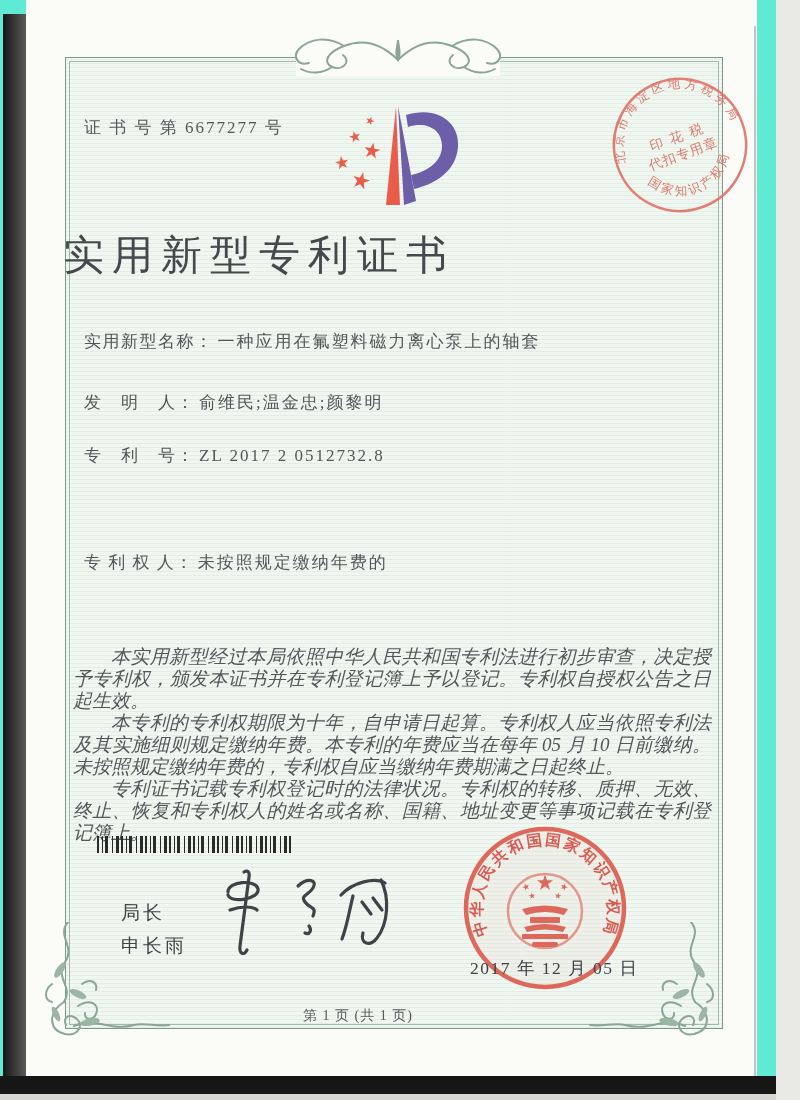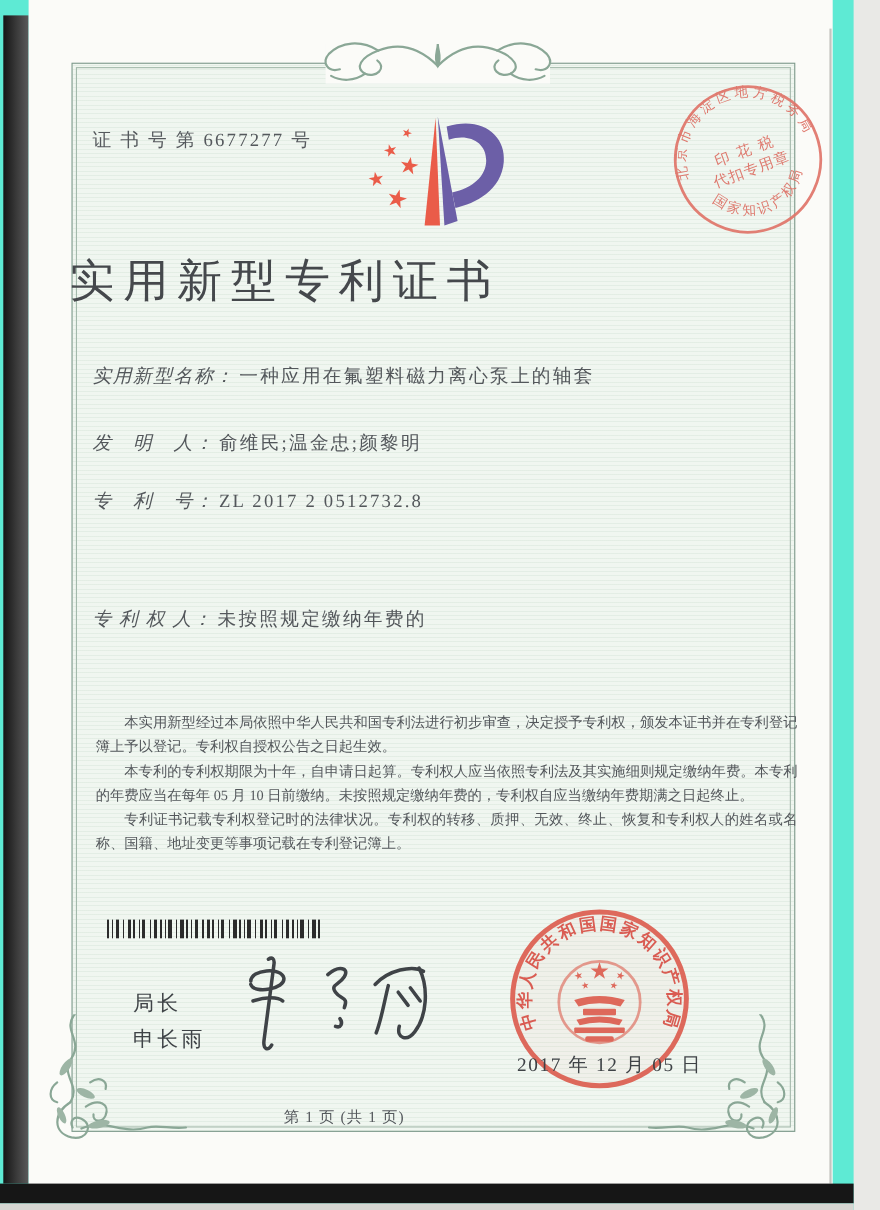--- a/index.html
+++ b/index.html
@@ -21,37 +21,37 @@
            repeating-linear-gradient(0deg, rgba(150,185,160,0.14) 0 1px, rgba(255,255,255,0) 1px 4px),
            #f0f6f0;}
   .frame::before{content:"";position:absolute;left:3px;top:3px;right:3px;bottom:3px;
                  border:1px solid #a3b9ab;pointer-events:none;}
   .abs{position:absolute;}
   
   .cert-no{left:84px;top:116px;font-size:17px;letter-spacing:2px;color:#55595d;}
   .title{left:63px;top:228px;width:658px;text-align:left;font-size:41px;
          letter-spacing:8px;color:#45484c;font-weight:500;}
   .field{left:84px;width:640px;font-size:17px;color:#53575b;white-space:nowrap;}
-  .flabel{letter-spacing:1.5px;font-style:italic;}
+  .flabel{letter-spacing:1.5px;}
   .fvalue{letter-spacing:2px;margin-left:4px;}
-  .paras{left:87px;top:646px;width:638px;font-size:13px;line-height:22px;
-         color:#53575b;text-align:justify;}
+  .paras{left:73px;top:646px;width:638px;font-size:19px;line-height:22px;
+         color:#53575b;text-align:justify;font-style:italic;}
   .paras p{margin:0;text-indent:2em;}
   .barcode{left:97px;top:836px;width:196px;height:17px;
     background:repeating-linear-gradient(90deg,
       #2b2b2b 0 2px, transparent 2px 5px,
       #2b2b2b 5px 6px, transparent 6px 8px,
       #2b2b2b 8px 11px, transparent 11px 15px,
       #2b2b2b 15px 16px, transparent 16px 19px,
       #2b2b2b 19px 22px, transparent 22px 24px);}
   .director{left:101px;top:896px;font-size:19px;color:#3f4347;letter-spacing:3px;line-height:33px;margin-left:20px;}
   .sig{left:213px;top:868px;}
   .seal-wrap{left:460px;top:823px;width:170px;height:170px;}
   .seal-date{left:470px;top:956px;font-size:17.5px;color:#3e4246;letter-spacing:1.5px;white-space:nowrap;}
-  .footer{left:258px;top:1007px;width:200px;font-size:14px;color:#55595d;letter-spacing:1px;}
+  .footer{left:258px;top:1007px;width:200px;text-align:center;font-size:14px;color:#55595d;letter-spacing:1px;}
   .tax-stamp{left:605px;top:70px;width:150px;height:150px;transform:rotate(-20deg);opacity:.92;}
   .logo{left:330px;top:103px;width:135px;height:108px;}
   .flourish-bl{left:38px;top:922px;width:132px;height:122px;}
   .flourish-br{left:589px;top:922px;width:132px;height:122px;transform:scaleX(-1);}
   .top-orn{left:268px;top:26px;width:260px;height:62px;}
   svg text{font-family:"Liberation Serif","DejaVu Serif",serif;}
 </style>
 </head>
 <body>
 

